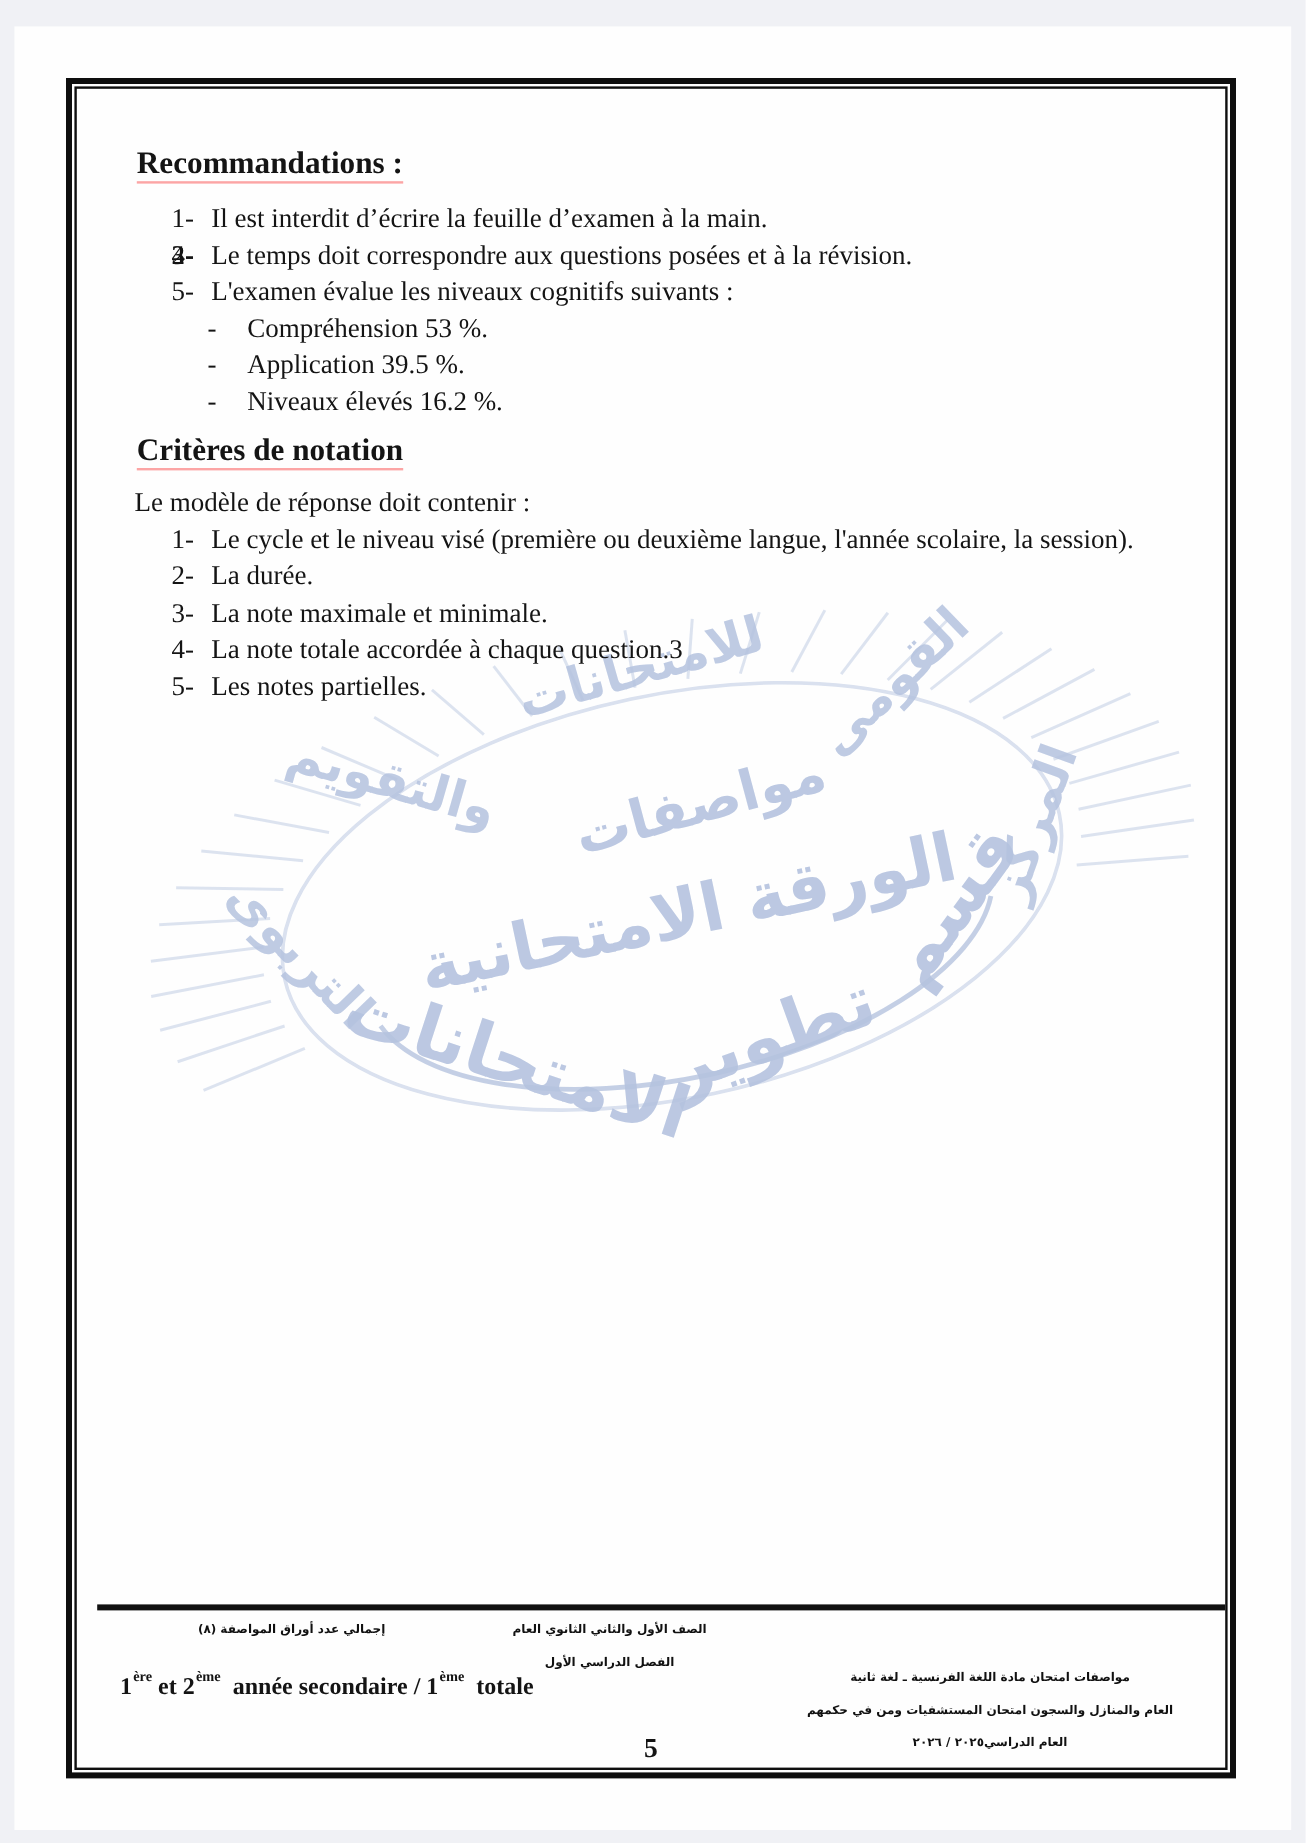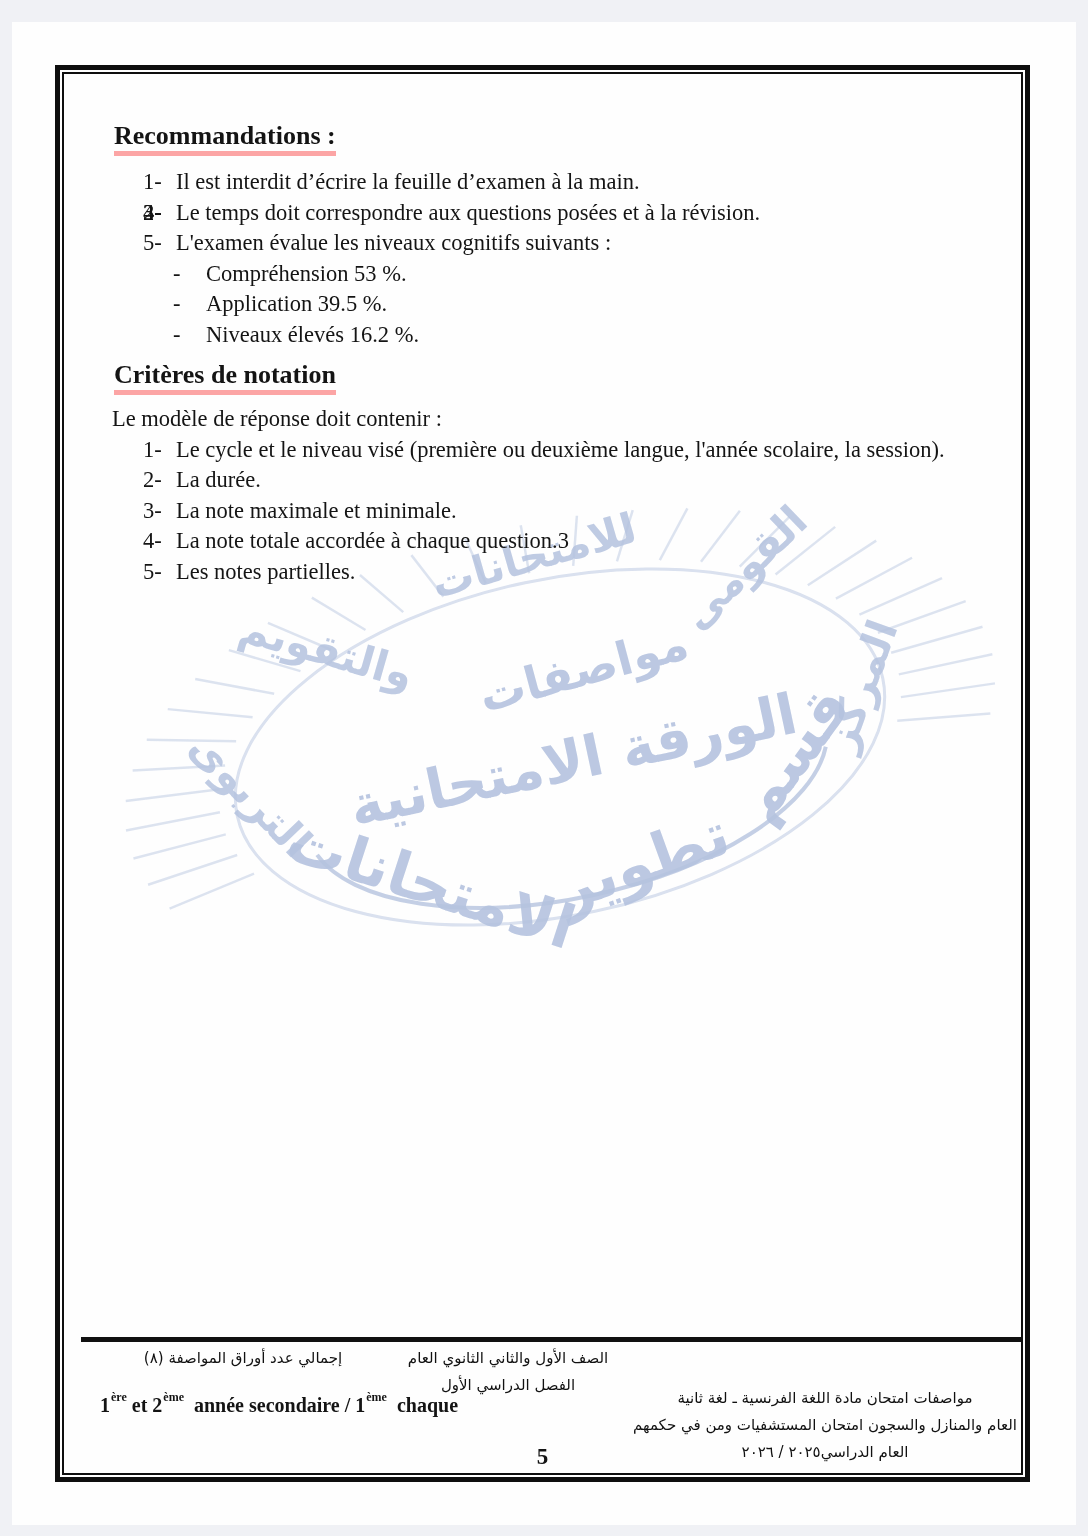--- a/index.html
+++ b/index.html
@@ -36,38 +36,38 @@
   .content {
     position:relative; z-index:2;
     padding:46px 34px 0 50px;
     font-size:22.5px; line-height:30.5px;
   }
   h1.doc-h {
     font-size:26px; line-height:31px; font-weight:bold;
     margin:0 0 16px 0;
   }
   h1.doc-h span {
-    border-bottom:5px solid #fca5a5; padding-bottom:1px;margin-top:44px;
+    border-bottom:2px solid #fca5a5; padding-bottom:1px;margin-top:44px;
   }
   h1.crit { margin-top:9px; margin-bottom:14px; }
   .li { position:relative; padding-left:62px; text-align:justify; }
   .li .num { position:absolute; left:29px; }
   .li2 { position:relative; padding-left:92px; }
   .li2 .dash { position:absolute; left:59px; }
   .intro { margin-left:-2px; }
   .footer {
     position:absolute; left:0; right:0; bottom:0; height:136px; z-index:2;
   }
   .footer-rule {
     position:absolute; top:0; left:17px; right:0; height:5px; background:#111;
   }
   .f-col {
     position:absolute; top:8px; text-align:center; direction:rtl;
-    font-family:"DejaVu Sans", sans-serif; font-weight:normal;
-    font-size:15px; line-height:27px; color:#111;
+    font-family:"DejaVu Sans", sans-serif; font-weight:bold;
+    font-size:10px; line-height:27px; color:#111;
   }
   .f-right { right:2px; width:388px;margin-top:40px; }
   .f-mid { left:315px; width:258px; }
   .f-left { left:26px; width:306px; }
   .grade-line {
     position:absolute; left:36px; top:56px;
     font-size:20px; font-weight:bold; white-space:nowrap;
   }
   .grade-line sup { font-size:12px; position:relative; top:-3px; padding:0 5px 0 1px; }
   .page-num {
@@ -175,20 +175,20 @@
 
         <div class="f-col f-mid">
           <div>الصف الأول والثاني الثانوي العام</div>
           <div>الفصل الدراسي الأول</div>
         </div>
 
         <div class="f-col f-left">
           <div>إجمالي عدد أوراق المواصفة (٨)</div>
         </div>
 
-        <div class="grade-line"><span>1</span><sup>ère</sup><span>et 2</span><sup>ème</sup> <span>année secondaire / 1</span><sup>ème</sup> <span>chaque</span></div>
+        <div class="grade-line"><span>1</span><sup>ère</sup><span>et 2</span><sup>ème</sup> <span>année secondaire / 1</span><sup>ème</sup> <span>totale</span></div>
 
         <div class="page-num">5</div>
       </div>
 
     </div>
   </div>
 </div>
 
 </body></html>

